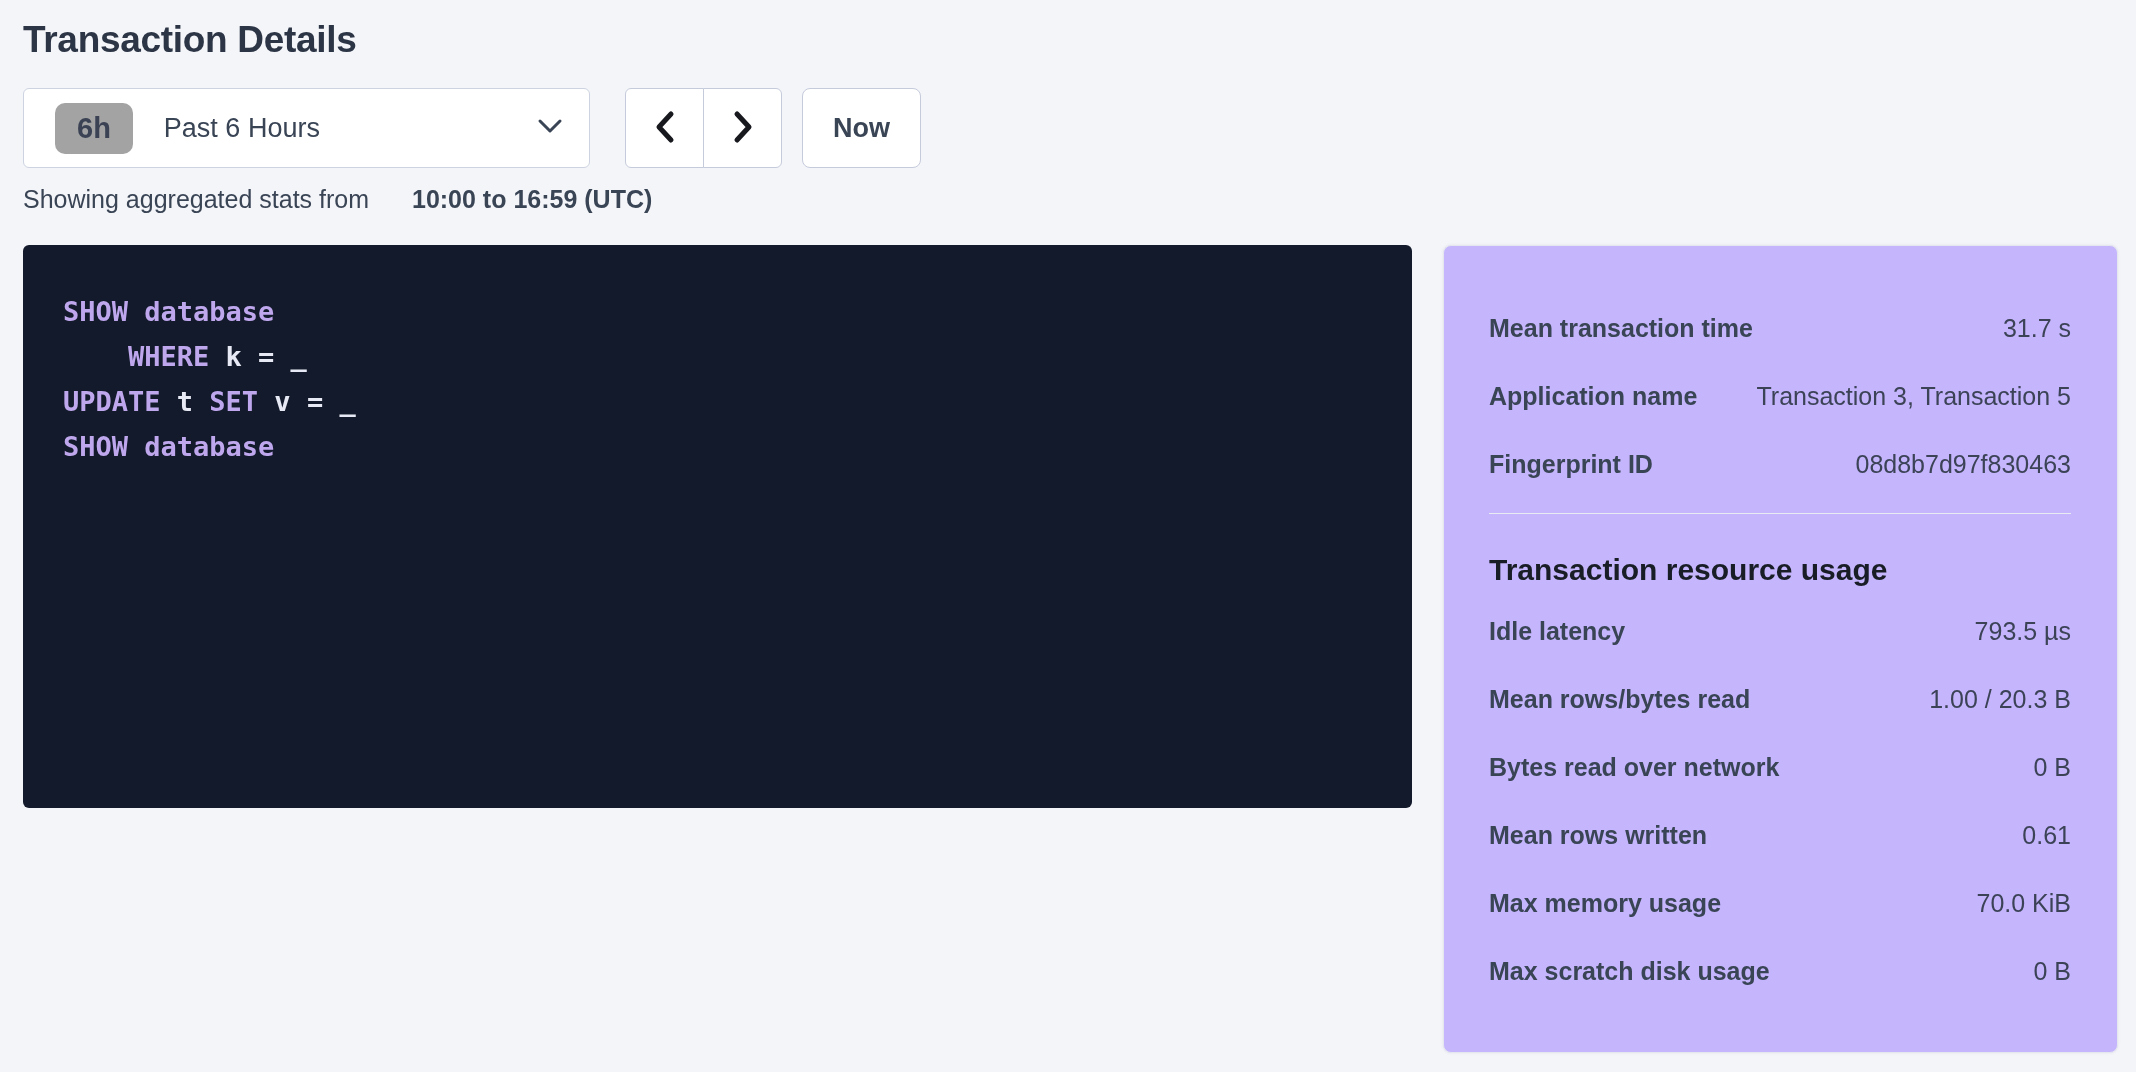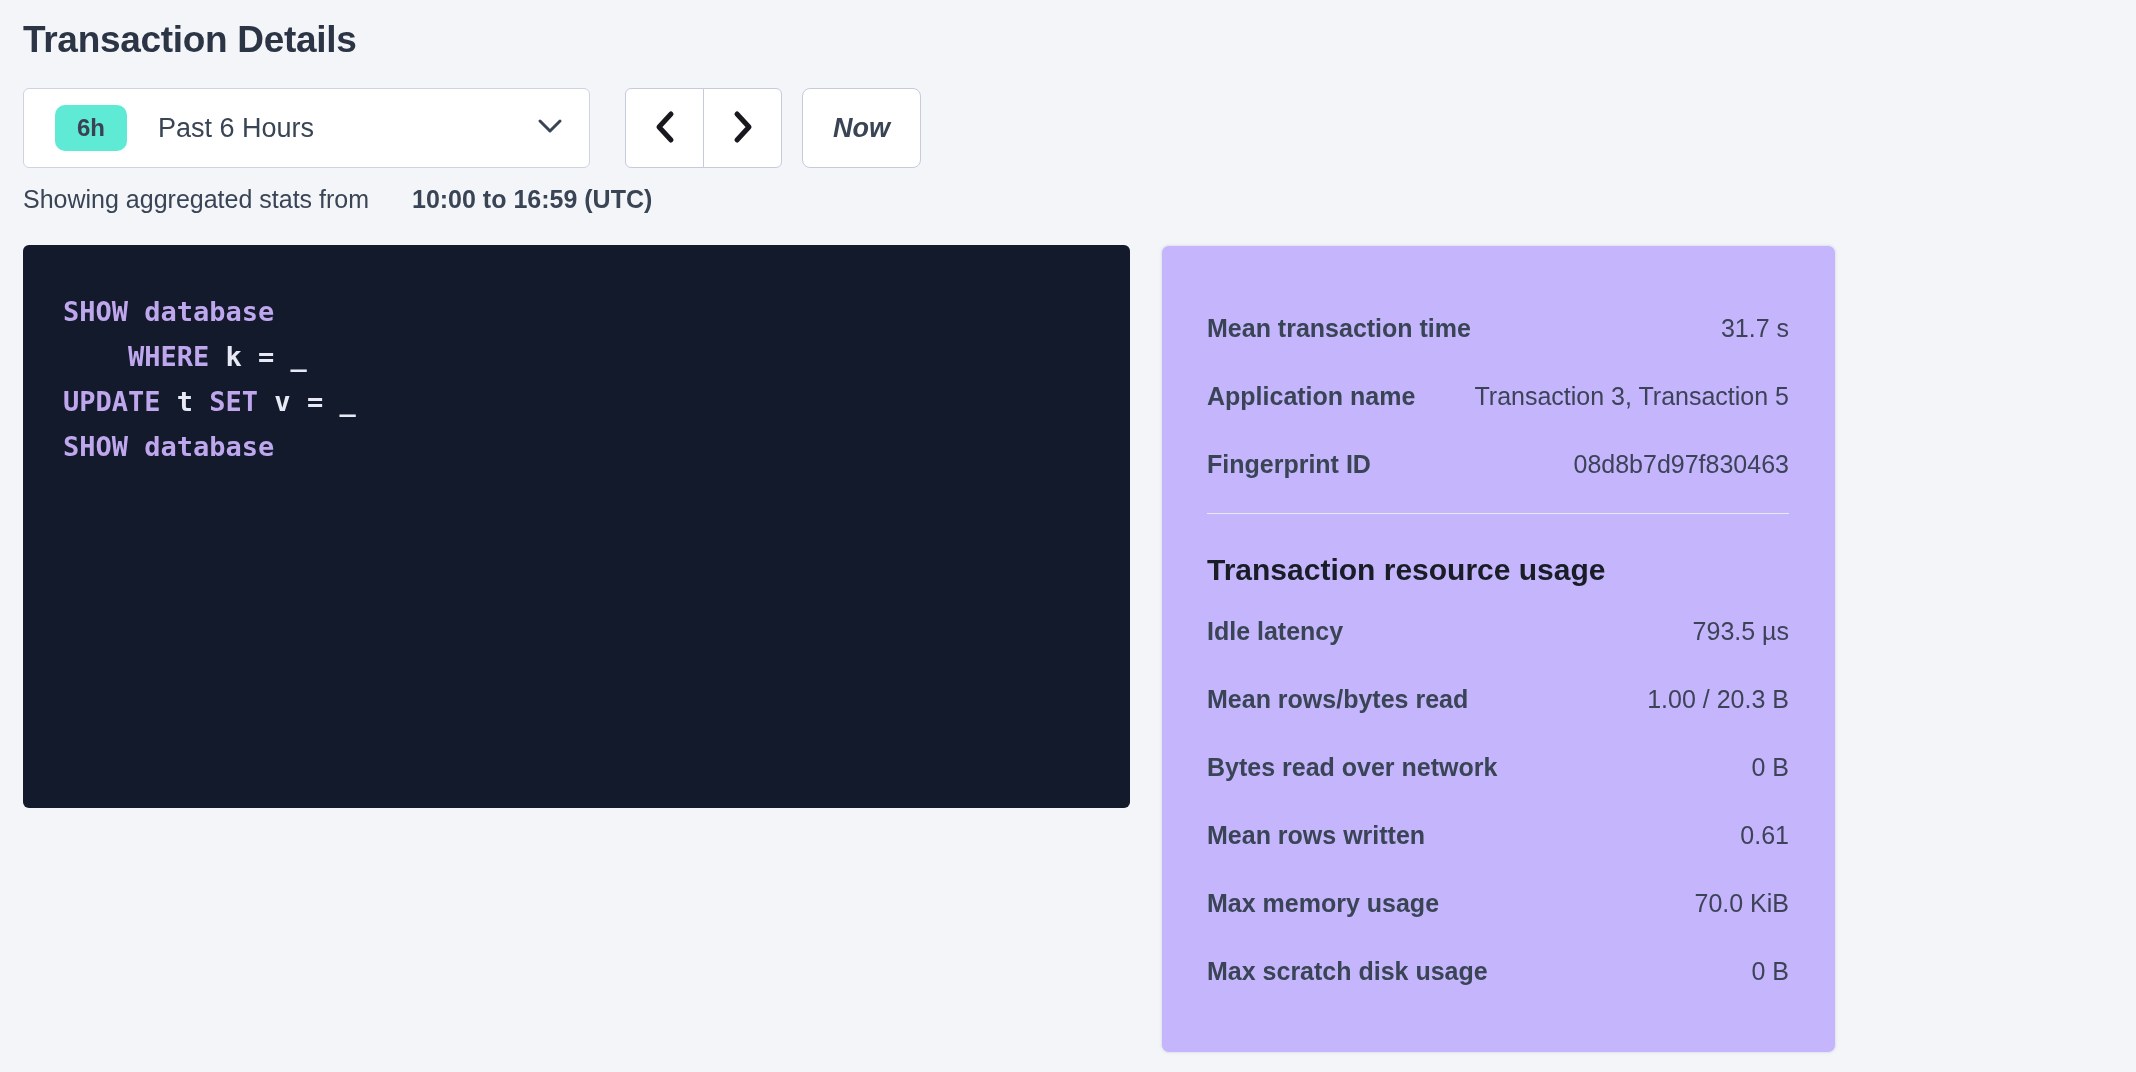--- a/index.html
+++ b/index.html
@@ -39,24 +39,24 @@
     width: 567px;
     background: #ffffff;
     border: 1px solid #cdd3e0;
     border-radius: 6px;
     display: flex;
     align-items: center;
     padding: 0 26px 0 31px;
     cursor: pointer;
   }
   .preset-badge {
-    background: #5eead4;
+    background: #a3a3a3;
     border-radius: 10px;
     font-weight: 700;
-    font-size: 24px;
+    font-size: 29px;
     color: #3a4254;
     padding: 11px 22px;
     line-height: 1;
   }
   .dropdown-label {
     margin-left: 31px;
     font-size: 27px;
     color: #394455;
   }
   .dropdown .chev-down {
@@ -86,39 +86,38 @@
     width: 119px;
     height: 80px;
     background: #ffffff;
     border: 1px solid #c5cbdb;
     border-radius: 8px;
     font-family: inherit;
     font-size: 27px;
     font-weight: 700;
     color: #394455;
     cursor: pointer;
-    font-style: italic;
   }
   
   .subtitle {
     margin: 17px 0 0 0;
     font-size: 25px;
     line-height: 29px;
     color: #394455;
   }
   .subtitle b { font-weight: 700; margin-left: 36px; }
   
   .content {
     display: flex;
     align-items: flex-start;
     margin-top: 31px;
   }
   .sql-box {
     box-sizing: border-box;
-    width: 1107px;
+    width: 1389px;
     height: 563px;
     background: #131a2b;
     border-radius: 6px;
     padding: 44px 40px;
     overflow: hidden;
   }
   .code-line {
     font-family: "DejaVu Sans Mono", "Liberation Mono", monospace;
     font-size: 27px;
     line-height: 45px;

